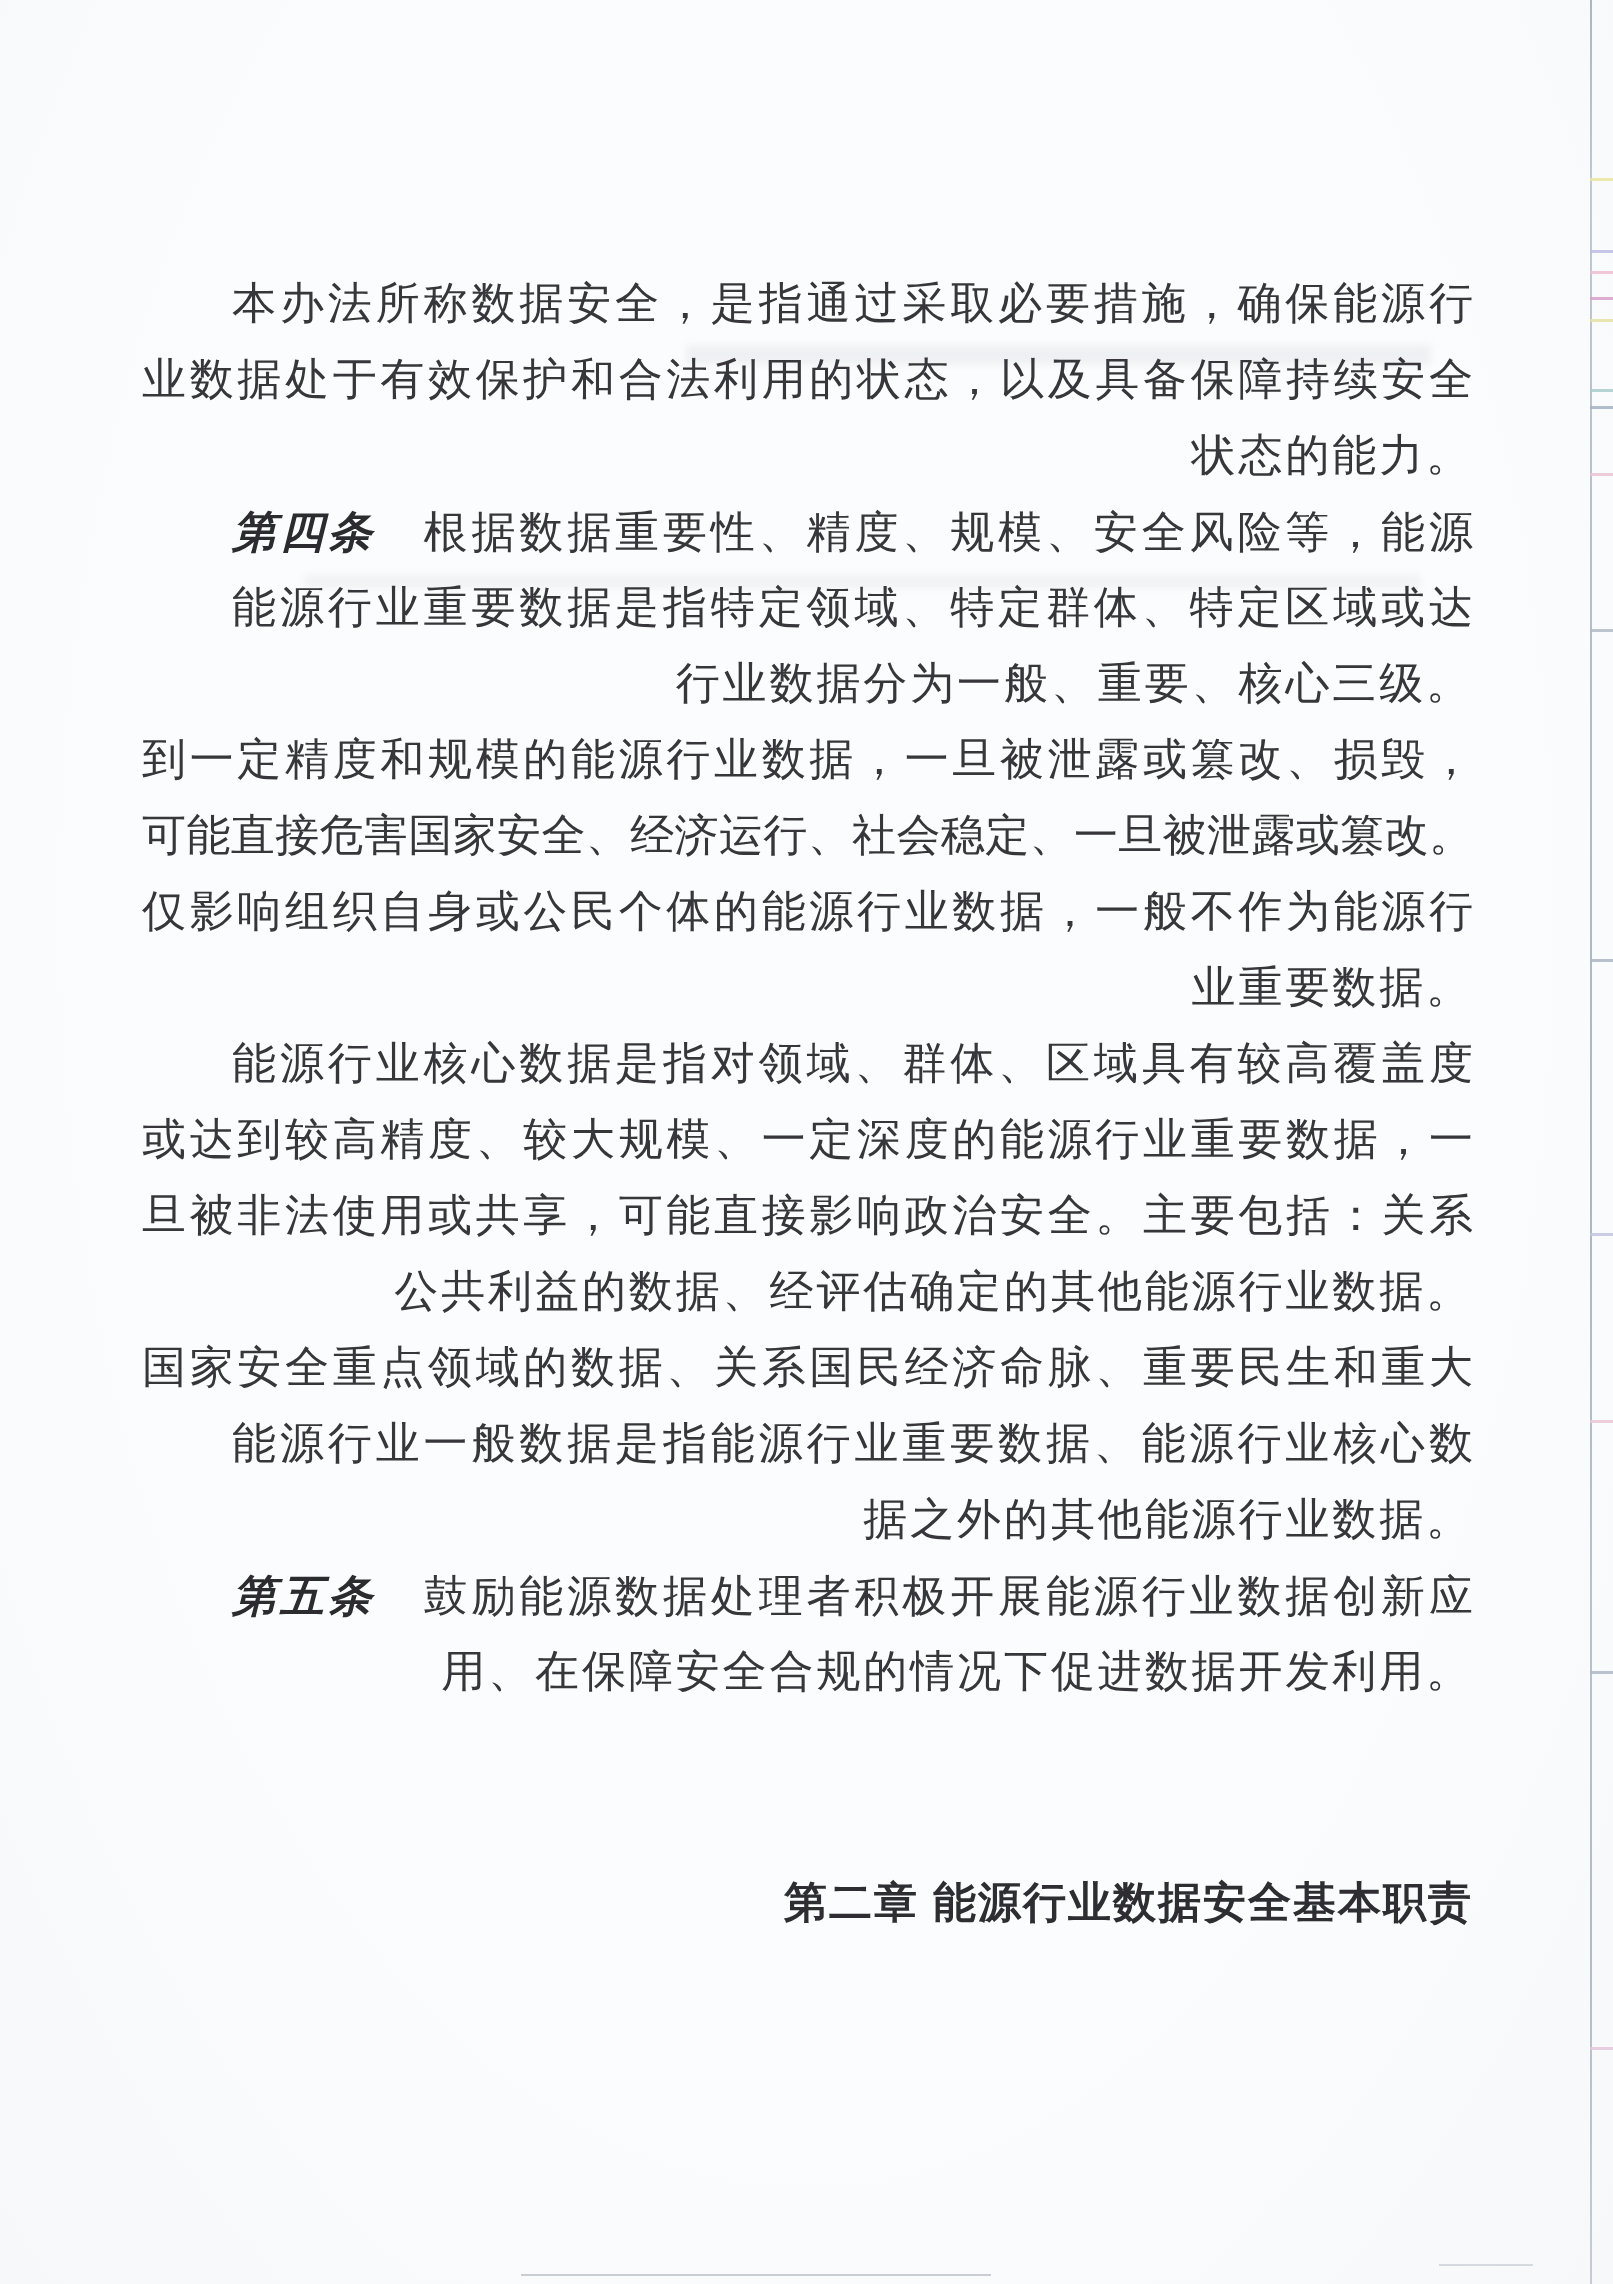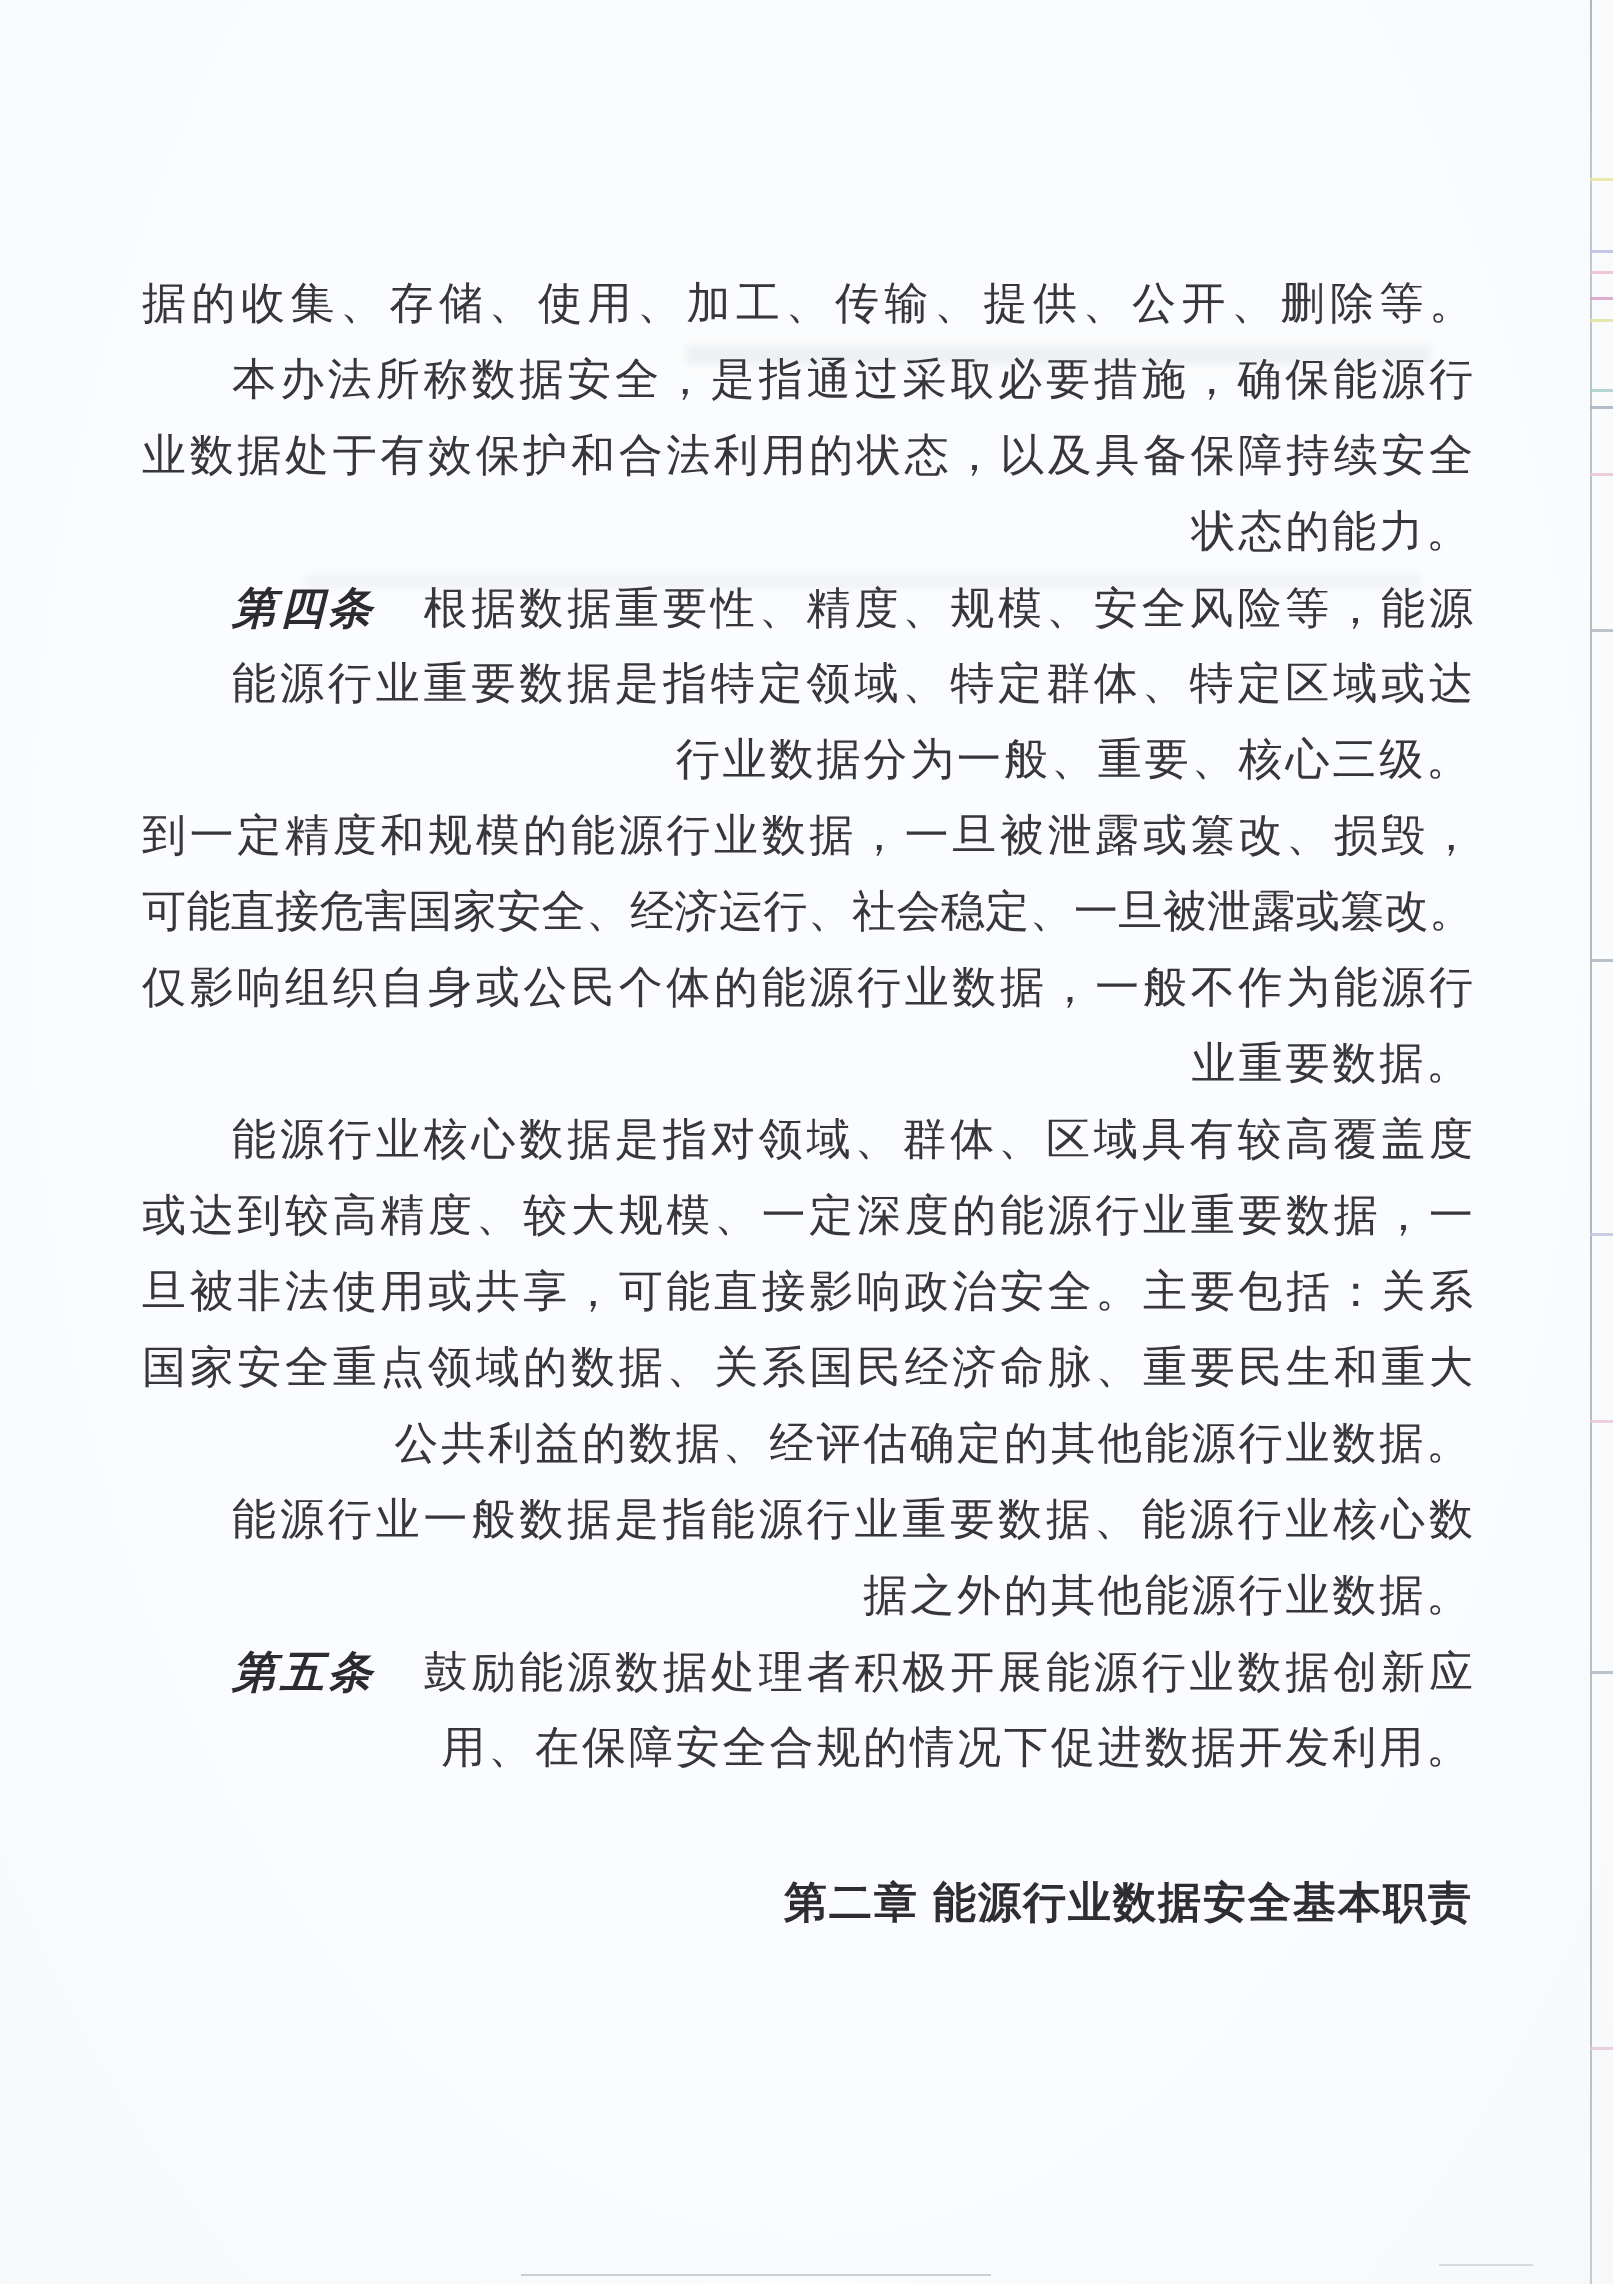--- a/index.html
+++ b/index.html
@@ -119,36 +119,35 @@
 </style>
 </head>
 <body>
 
 <div class="page">
 
   <div class="smudge s1"></div>
   <div class="smudge s2"></div>
 
   <div class="body-text">
-      <div class="line fill"><span class="seg-normal">据的收集、存储、使用、加工、传输、提供、公开、删除等。</span></div>
       <div class="line fill indent"><span class="seg-normal">本办法所称数据安全，是指通过采取必要措施，确保能源行</span></div>
       <div class="line fill"><span class="seg-normal">业数据处于有效保护和合法利用的状态，以及具备保障持续安全</span></div>
       <div class="line"><span class="seg-normal">状态的能力。</span></div>
       <div class="line fill indent"><span class="seg-bold">第四条</span><span class="seg-normal">　根据数据重要性、精度、规模、安全风险等，能源</span></div>
       <div class="line fill indent"><span class="seg-normal">能源行业重要数据是指特定领域、特定群体、特定区域或达</span></div>
       <div class="line"><span class="seg-normal">行业数据分为一般、重要、核心三级。</span></div>
       <div class="line fill"><span class="seg-normal">到一定精度和规模的能源行业数据，一旦被泄露或篡改、损毁，</span></div>
       <div class="line fill"><span class="seg-normal">可能直接危害国家安全、经济运行、社会稳定、一旦被泄露或篡改。</span></div>
       <div class="line fill"><span class="seg-normal">仅影响组织自身或公民个体的能源行业数据，一般不作为能源行</span></div>
       <div class="line"><span class="seg-normal">业重要数据。</span></div>
       <div class="line fill indent"><span class="seg-normal">能源行业核心数据是指对领域、群体、区域具有较高覆盖度</span></div>
       <div class="line fill"><span class="seg-normal">或达到较高精度、较大规模、一定深度的能源行业重要数据，一</span></div>
       <div class="line fill"><span class="seg-normal">旦被非法使用或共享，可能直接影响政治安全。主要包括：关系</span></div>
+      <div class="line"><span class="seg-normal">公共利益的数据、经评估确定的其他能源行业数据。</span></div>
       <div class="line fill"><span class="seg-normal">国家安全重点领域的数据、关系国民经济命脉、重要民生和重大</span></div>
-      <div class="line"><span class="seg-normal">公共利益的数据、经评估确定的其他能源行业数据。</span></div>
       <div class="line fill indent"><span class="seg-normal">能源行业一般数据是指能源行业重要数据、能源行业核心数</span></div>
       <div class="line"><span class="seg-normal">据之外的其他能源行业数据。</span></div>
       <div class="line fill indent"><span class="seg-bold">第五条</span><span class="seg-normal">　鼓励能源数据处理者积极开展能源行业数据创新应</span></div>
       <div class="line"><span class="seg-normal">用、在保障安全合规的情况下促进数据开发利用。</span></div>
     </div>
 
   <div class="chapter-heading">第二章 能源行业数据安全基本职责</div>
 
   <div class="edge-artifact">
     <div class="edge-line"></div>

